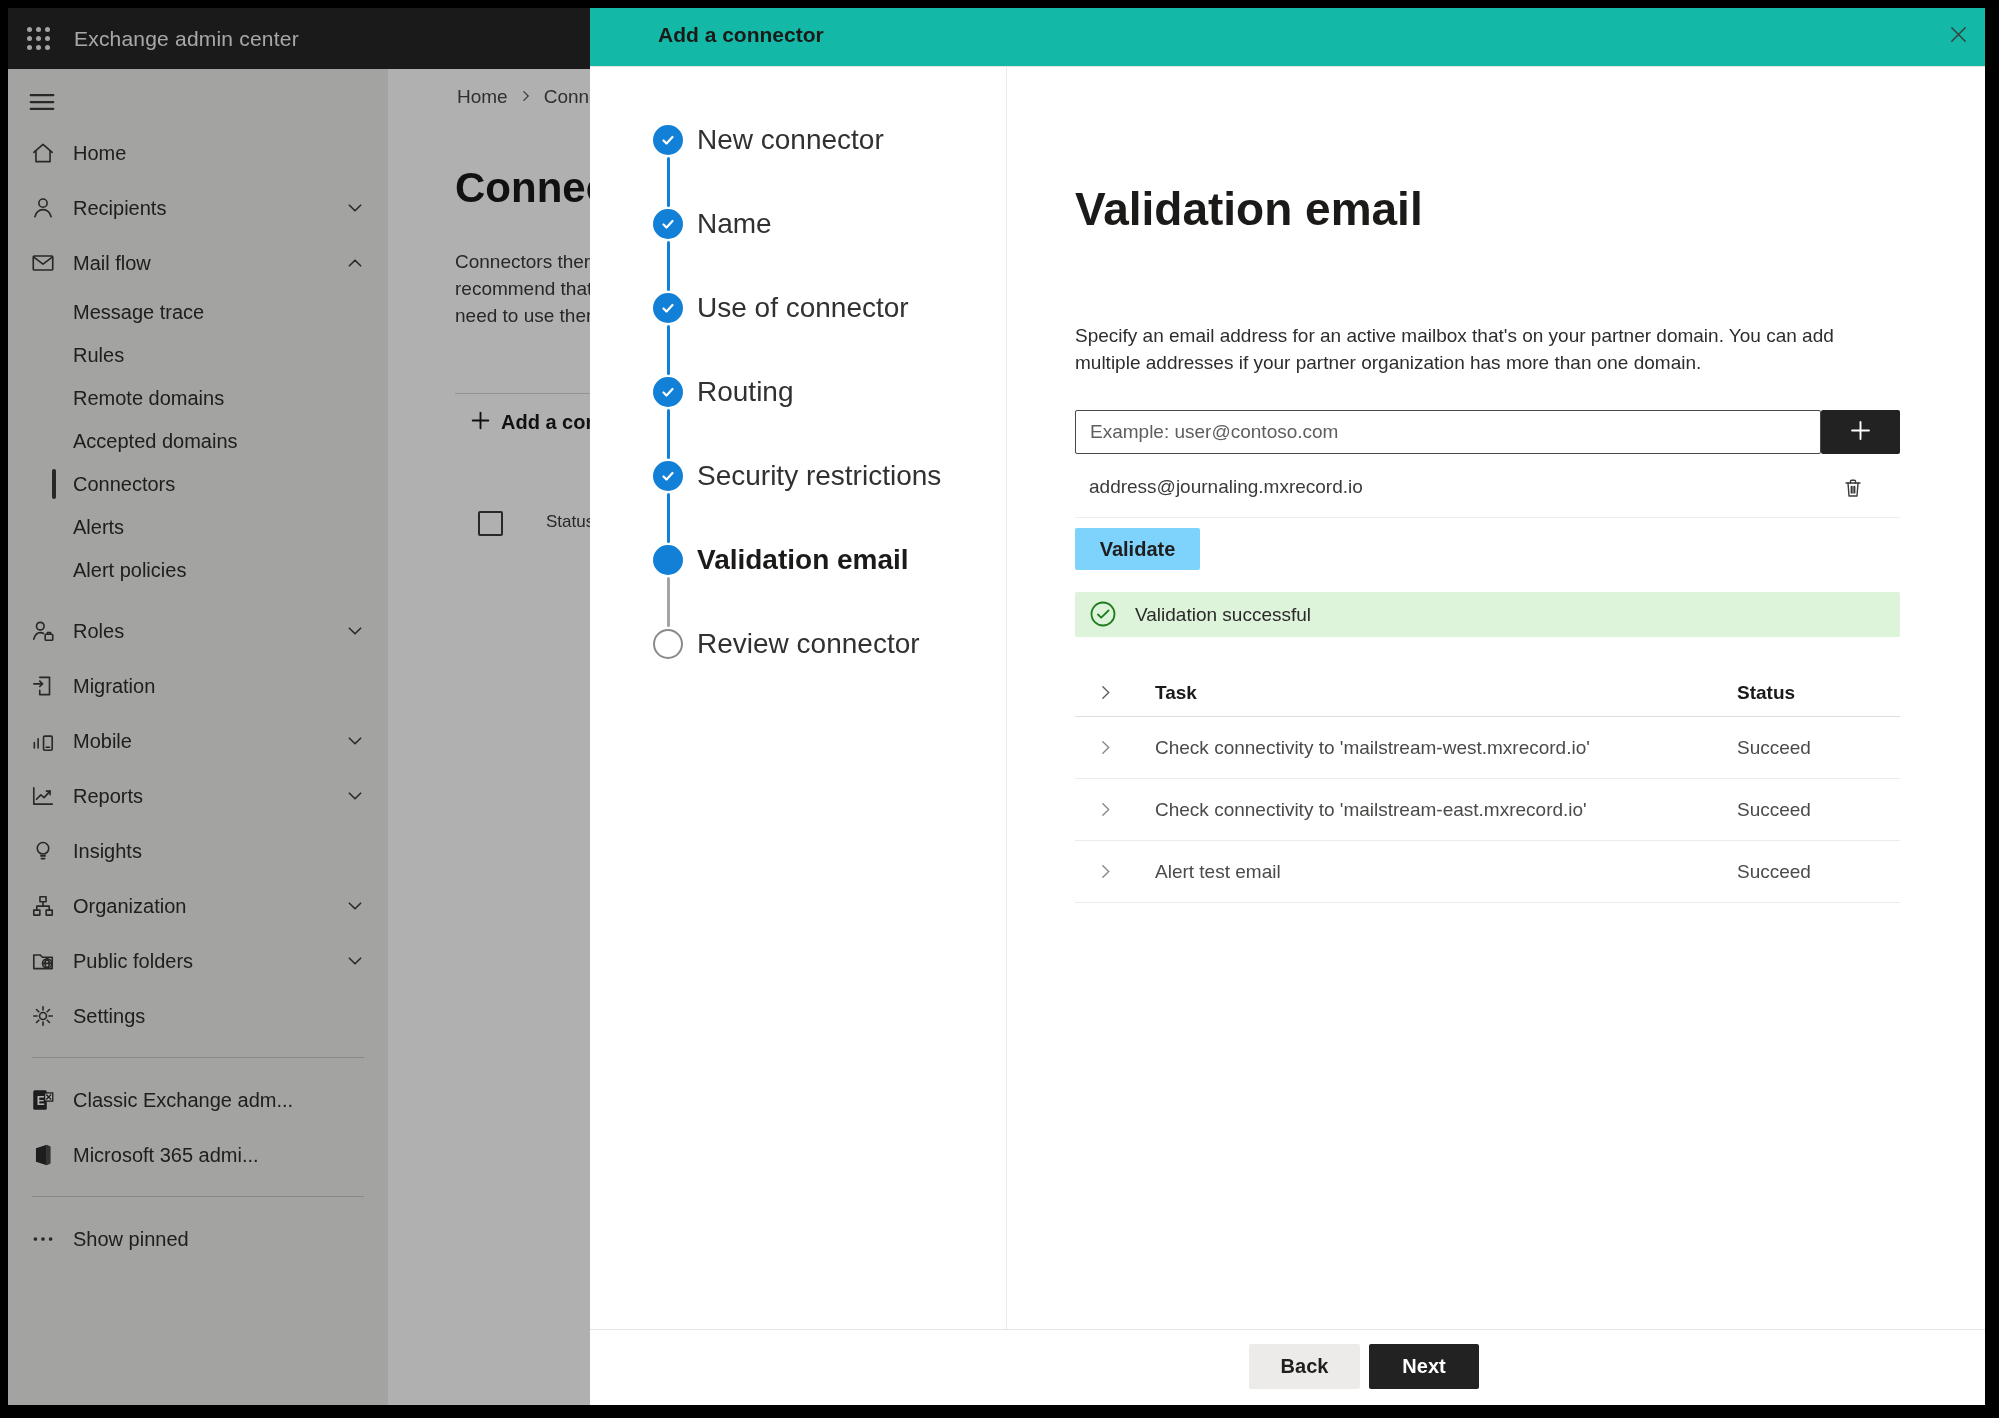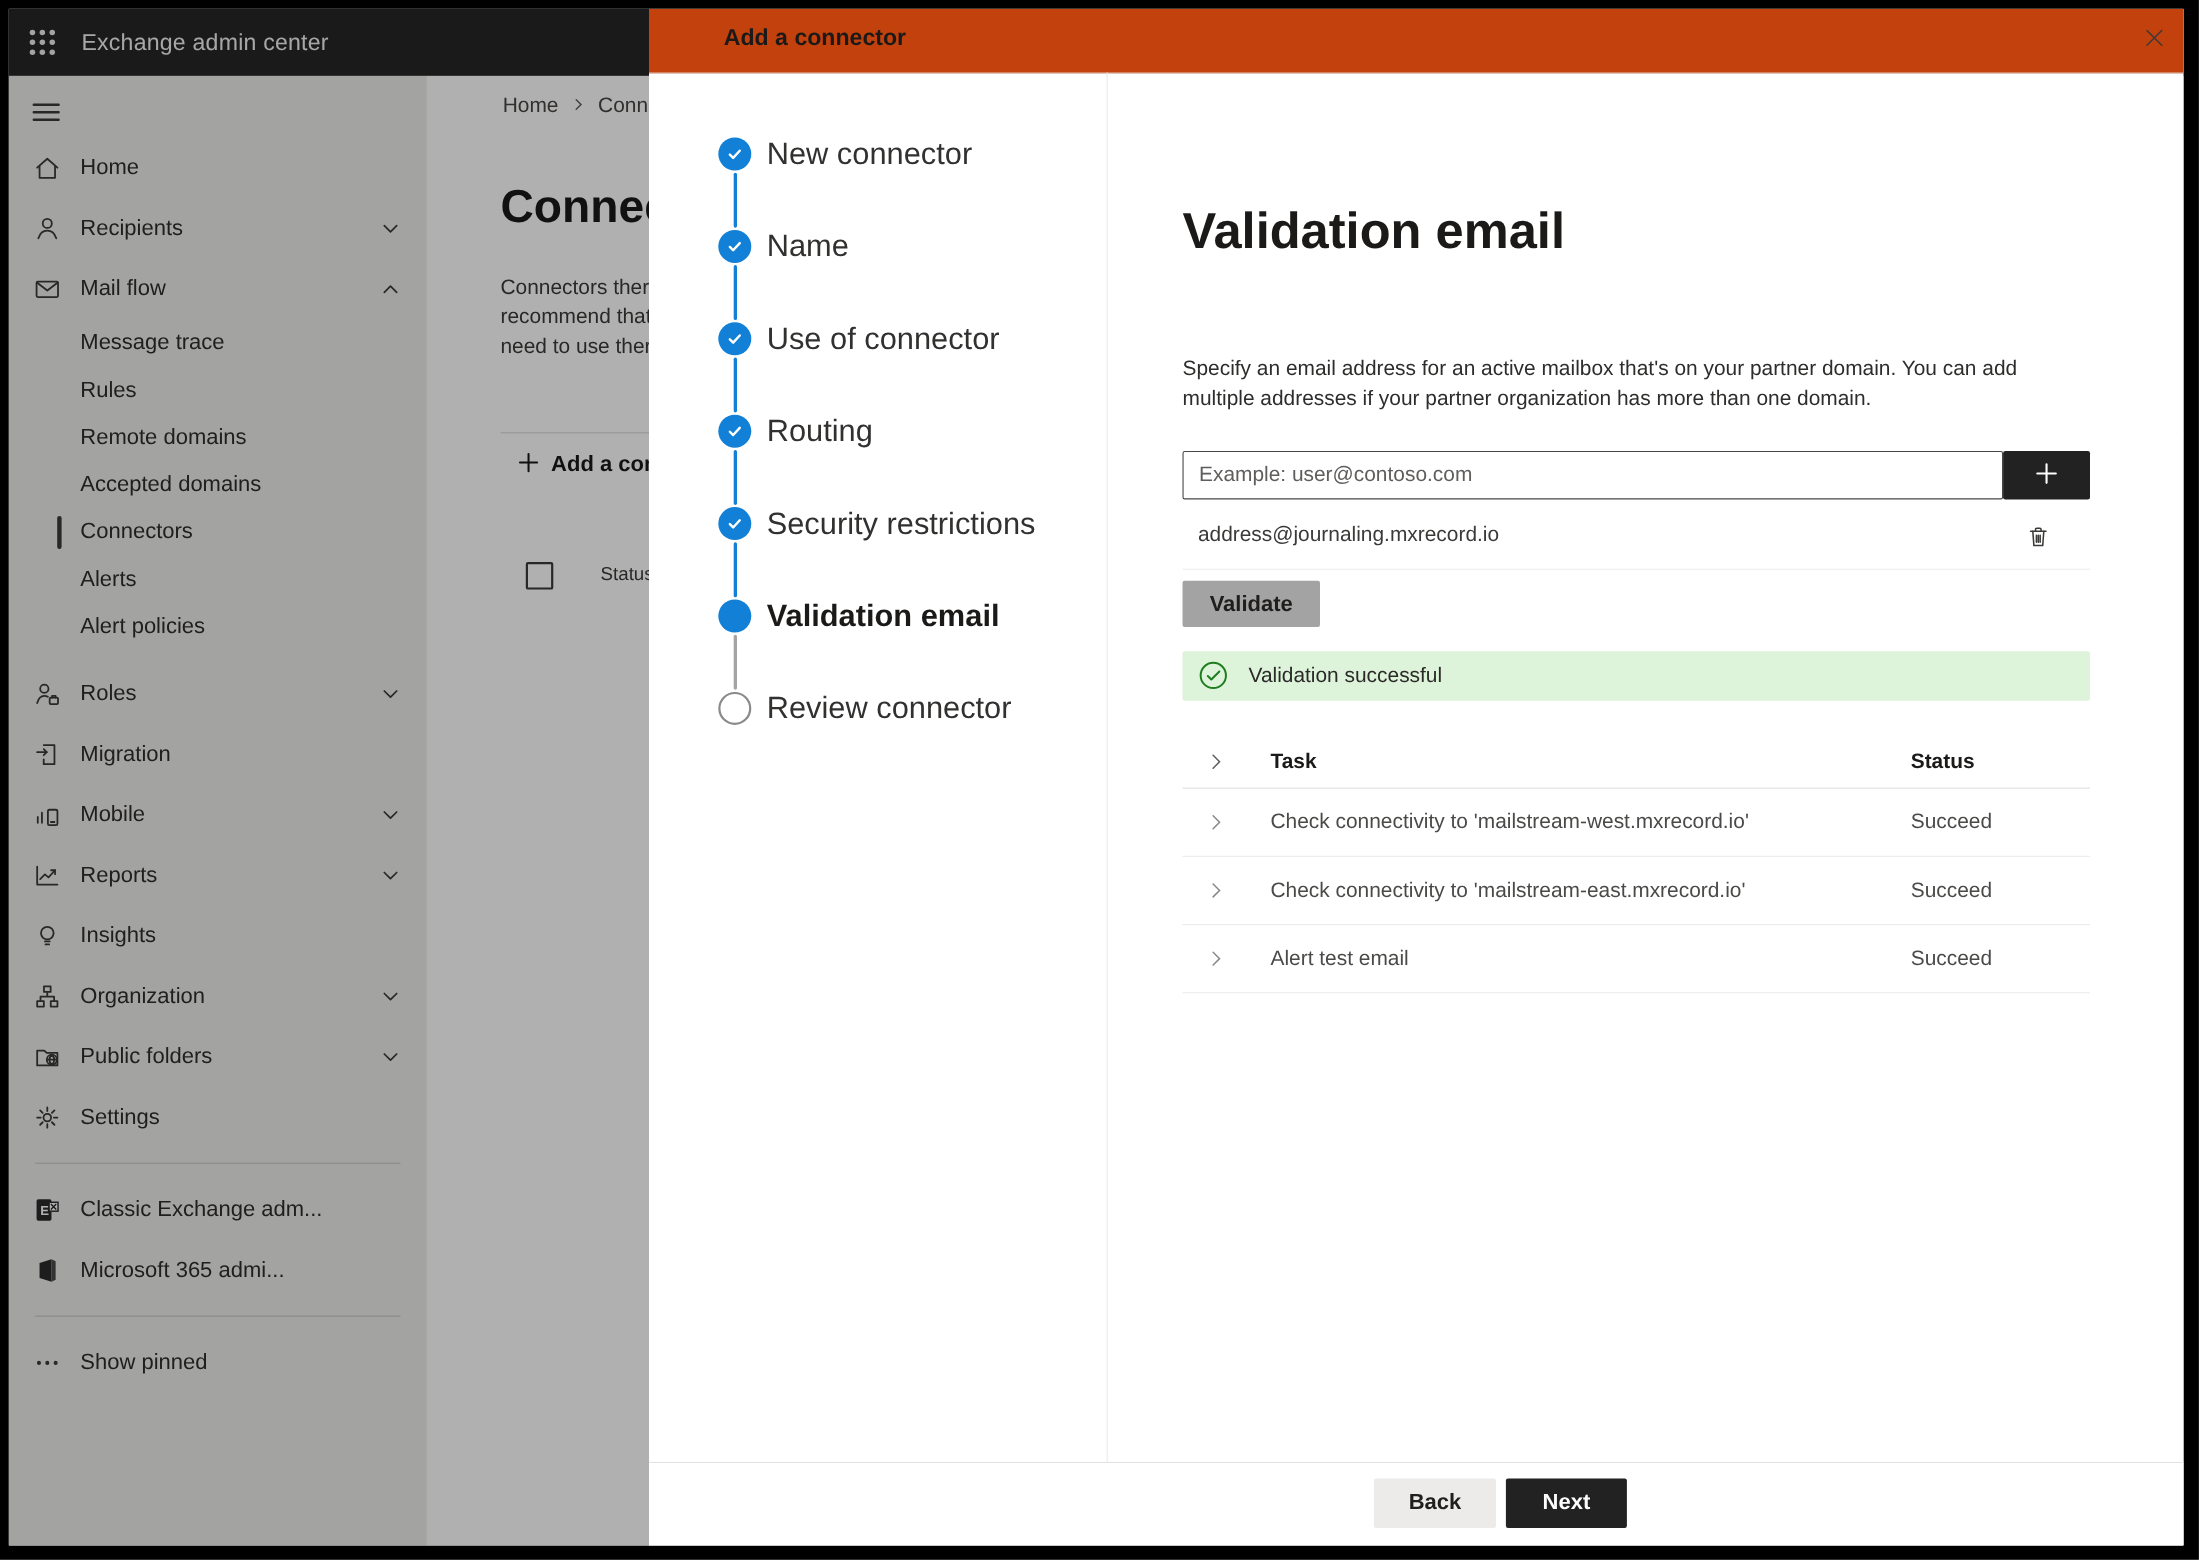--- a/index.html
+++ b/index.html
@@ -38,21 +38,21 @@
   .add-btn{position:absolute;left:80px;top:339px;display:flex;align-items:center;gap:8px;background:none;border:none;cursor:pointer;padding:0}
   .add-btn .txt{font-size:20px;font-weight:700;color:#1b1a19;white-space:nowrap}
   .pg-checkbox{position:absolute;left:90px;top:442px;width:21px;height:21px;border:2px solid #3a3a38;border-radius:2px;background:#fff;cursor:pointer}
   .pg-status{position:absolute;left:158px;top:443px;font-size:17px;color:#3a3a38}
 
   
   .overlay{position:absolute;left:0;top:0;width:582px;height:100%;background:rgba(0,0,0,.31);z-index:5}
 
   
   .modal{position:absolute;left:582px;top:0;width:1395px;height:100%;background:#fff;z-index:10}
-  .modal-header{position:absolute;left:0;top:0;right:0;height:58px;border-bottom:1px solid #e5e3e1;background:#c2410c}
+  .modal-header{position:absolute;left:0;top:0;right:0;height:58px;border-bottom:1px solid #e5e3e1;background:#14b8a6}
   .modal-title{position:absolute;left:68px;top:15px;font-size:21px;font-weight:700;color:#1b1a19}
   .close-btn{position:absolute;left:1350px;top:8px;width:36px;height:36px;background:none;border:none;cursor:pointer;display:flex;align-items:center;justify-content:center;padding:0}
 
   
   .stepper{position:absolute;left:0;top:58px;width:416px;bottom:75px;border-right:1px solid #eceae8}
   .step{position:absolute;left:0;height:32px;cursor:pointer}
   .step-circle{position:absolute;left:63px;top:0;width:30px;height:30px;border-radius:50%;display:flex;align-items:center;justify-content:center;box-sizing:border-box}
   .step-circle.completed,.step-circle.current{background:#1180d6}
   .step-circle.upcoming{background:#fff;border:2px solid #8c8a88}
   .step-label{position:absolute;left:107px;top:1px;font-size:28px;line-height:28px;color:#323130;white-space:nowrap}
@@ -65,21 +65,21 @@
   .v-heading{position:absolute;left:69px;top:116px;font-size:46px;font-weight:700;color:#1b1a19}
   .v-desc{position:absolute;left:69px;top:256px;width:790px;font-size:19px;line-height:27px;color:#2e2d2c}
   .email-row{position:absolute;left:69px;top:344px;width:825px;height:44px}
   .email-input{position:absolute;left:0;top:0;width:746px;height:44px;box-sizing:border-box;border:1px solid #4a4846;border-radius:2px;padding:0 14px;font-size:19px;font-family:"Liberation Sans",sans-serif;color:#201f1e}
   .email-input::placeholder{color:#605e5c}
   .plus-btn{position:absolute;left:746px;top:0;width:79px;height:44px;background:#222;border:none;border-radius:2px;cursor:pointer;display:flex;align-items:center;justify-content:center;padding:0}
   .address-row{position:absolute;left:69px;top:404px;width:825px;height:34px}
   .address-text{position:absolute;left:14px;top:6px;font-size:19px;color:#3b3a39}
   .trash-btn{position:absolute;left:762px;top:2px;width:32px;height:32px;background:none;border:none;cursor:pointer;display:flex;align-items:center;justify-content:center;padding:0}
   .addr-divider{position:absolute;left:69px;top:451px;width:825px;height:1px;background:#efedeb}
-  .validate-btn{position:absolute;left:69px;top:462px;width:125px;height:42px;background:#a3a3a3;color:#1f1e1d;border:none;border-radius:2px;font-size:20px;font-weight:700;font-family:"Liberation Sans",sans-serif;cursor:pointer}
+  .validate-btn{position:absolute;left:69px;top:462px;width:125px;height:42px;background:#7dd3fc;color:#1f1e1d;border:none;border-radius:2px;font-size:20px;font-weight:700;font-family:"Liberation Sans",sans-serif;cursor:pointer}
   .banner{position:absolute;left:69px;top:526px;width:825px;height:45px;background:#ddf3da;border-radius:2px}
   .banner .b-ico{position:absolute;left:14px;top:8px;width:28px;height:28px}
   .banner .b-txt{position:absolute;left:60px;top:12px;font-size:19px;color:#2b2a29}
 
   .vtable{position:absolute;left:69px;top:604px;width:825px}
   .thead{position:relative;height:46px;border-bottom:1px solid #e1dfdd}
   .trow{position:relative;height:61px;border-bottom:1px solid #edebe9;cursor:pointer}
   .row-chev{position:absolute;left:21px;top:50%;transform:translateY(-50%);width:18px;height:18px;cursor:pointer;background:none;border:none;padding:0}
   .t-task{position:absolute;left:80px;top:50%;transform:translateY(-50%);font-size:19px;color:#4a4a48;white-space:nowrap}
   .t-status{position:absolute;left:662px;top:50%;transform:translateY(-50%);font-size:19px;color:#4a4a48}

